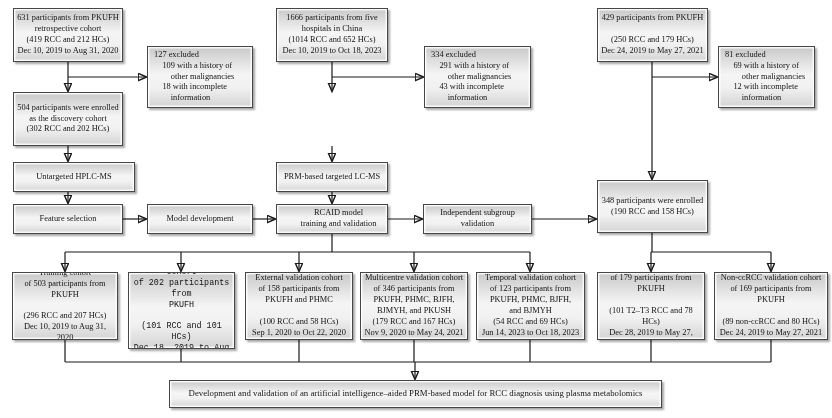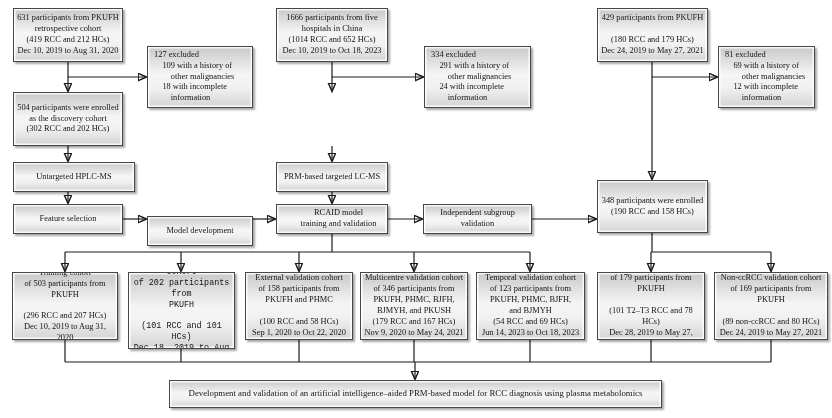--- a/index.html
+++ b/index.html
@@ -84,25 +84,25 @@
       <div class="ln">(419 RCC and 212 HCs)</div>
       <div class="ln">Dec 10, 2019 to Aug 31, 2020</div>
     </div>
   <div class="flow-box left" style="left:147px;top:46px;width:106px;height:62px;"><div class="ln">127 excluded</div><div class="ln">    109 with a history of</div><div class="ln">        other malignancies</div><div class="ln">    18 with incomplete</div><div class="ln">        information</div></div>
   <div class="flow-box" style="left:276px;top:8px;width:112px;height:54px;">
       <div class="ln">1666 participants from five</div>
       <div class="ln">hospitals in China</div>
       <div class="ln">(1014 RCC and 652 HCs)</div>
       <div class="ln">Dec 10, 2019 to Oct 18, 2023</div>
     </div>
-  <div class="flow-box left" style="left:424px;top:46px;width:107px;height:62px;"><div class="ln">334 excluded</div><div class="ln">    291 with a history of</div><div class="ln">        other malignancies</div><div class="ln">    24 with incomplete</div><div class="ln">        information</div></div>
+  <div class="flow-box left" style="left:424px;top:46px;width:107px;height:62px;"><div class="ln">334 excluded</div><div class="ln">    291 with a history of</div><div class="ln">        other malignancies</div><div class="ln">    43 with incomplete</div><div class="ln">        information</div></div>
   <div class="flow-box" style="left:597px;top:8px;width:111px;height:54px;">
       <div class="ln">429 participants from PKUFH</div>
       <div class="ln">&nbsp;</div>
-      <div class="ln">(180 RCC and 179 HCs)</div>
+      <div class="ln">(250 RCC and 179 HCs)</div>
       <div class="ln">Dec 24, 2019 to May 27, 2021</div>
     </div>
   <div class="flow-box left" style="left:718px;top:46px;width:97px;height:62px;"><div class="ln">81 excluded</div><div class="ln">    69 with a history of</div><div class="ln">        other malignancies</div><div class="ln">    12 with incomplete</div><div class="ln">        information</div></div>
 
   <div class="flow-box" style="left:13px;top:92px;width:110px;height:54px;">
       <div class="ln">504 participants were enrolled</div>
       <div class="ln">as the discovery cohort</div>
       <div class="ln">(302 RCC and 202 HCs)</div>
     </div>
 
@@ -113,21 +113,21 @@
       <div class="ln">PRM-based targeted LC-MS</div>
     </div>
   <div class="flow-box" style="left:597px;top:180px;width:111px;height:53px;">
       <div class="ln">348 participants were enrolled</div>
       <div class="ln">(190 RCC and 158 HCs)</div>
     </div>
 
   <div class="flow-box" style="left:13px;top:204px;width:110px;height:30px;">
       <div class="ln">Feature selection</div>
     </div>
-  <div class="flow-box" style="left:147px;top:204px;width:106px;height:30px;margin-top:12px;">
+  <div class="flow-box" style="left:147px;top:204px;width:106px;height:30px;">
       <div class="ln">Model development</div>
     </div>
   <div class="flow-box" style="left:276px;top:204px;width:112px;height:30px;padding-left:15px;">
       <div class="ln">RCAID model</div>
       <div class="ln">training and validation</div>
     </div>
   <div class="flow-box" style="left:423px;top:204px;width:109px;height:30px;">
       <div class="ln">Independent subgroup</div>
       <div class="ln">validation</div>
     </div>

